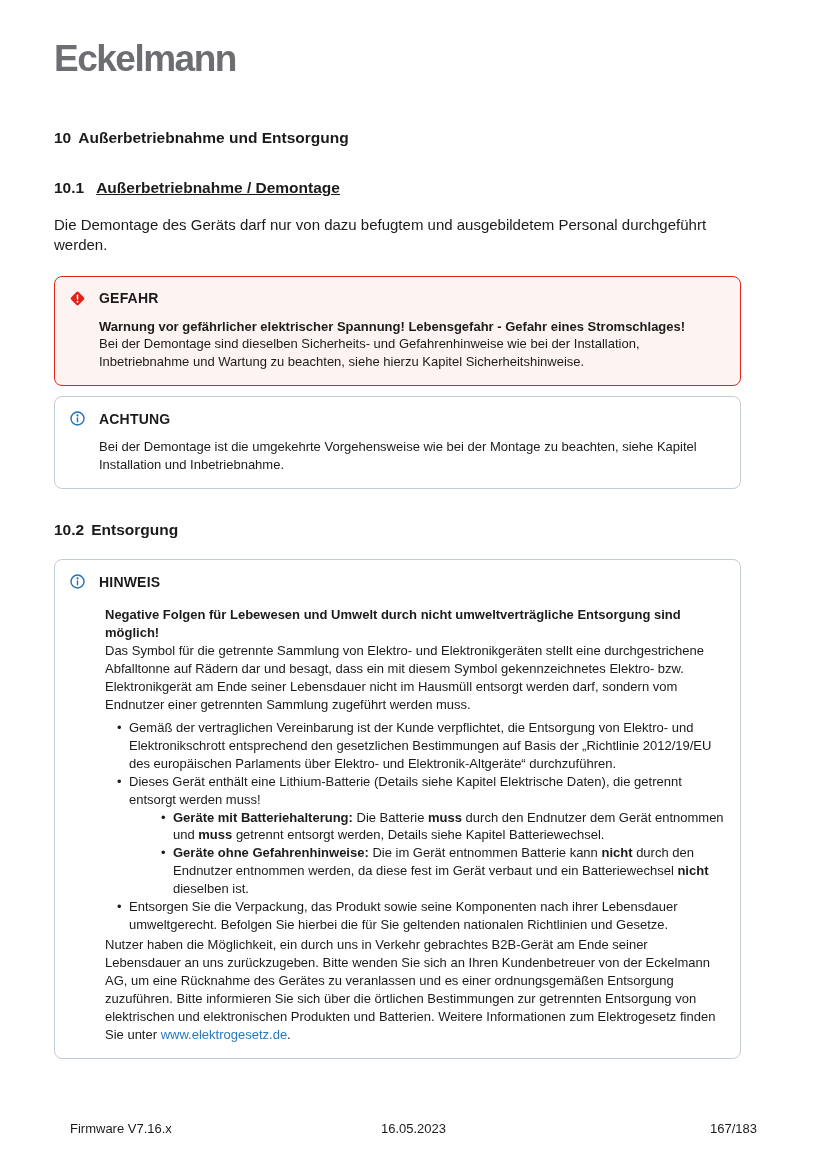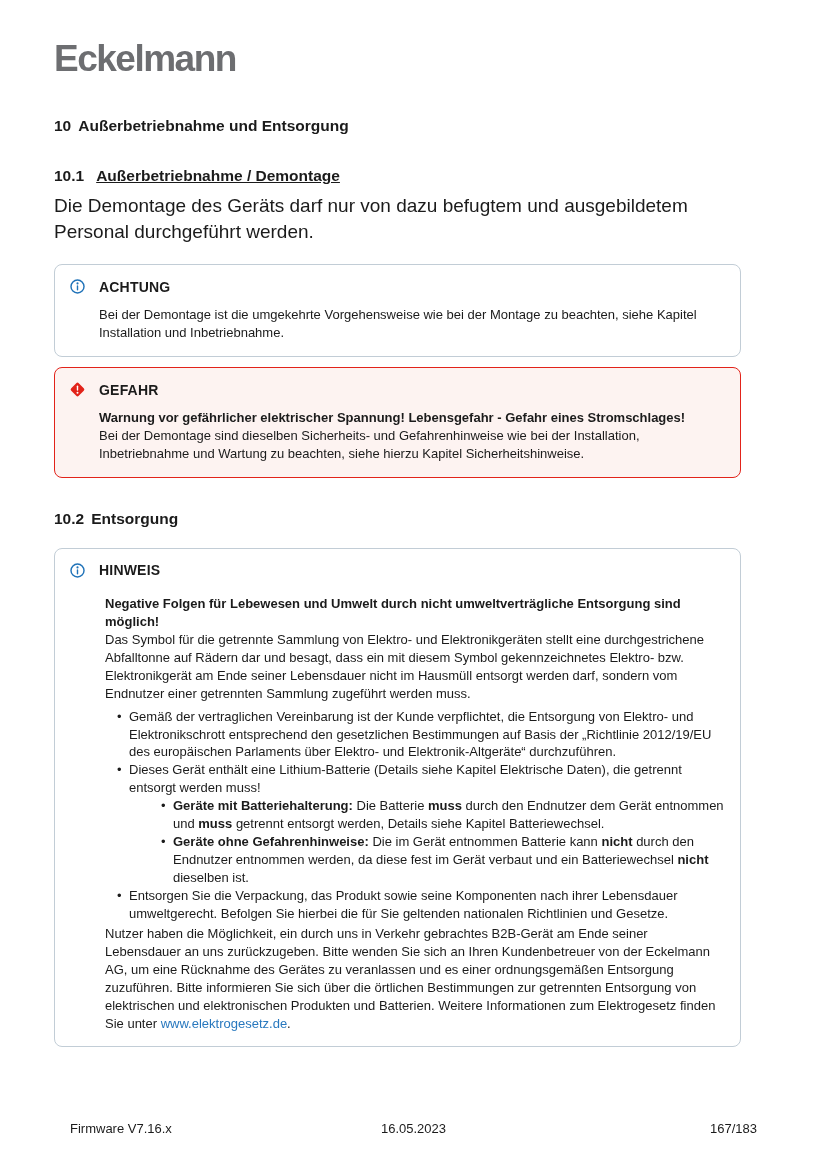--- a/index.html
+++ b/index.html
@@ -18,25 +18,25 @@
     width:827px;height:1169px;position:relative;overflow:hidden;
     font-family:"Liberation Sans","DejaVu Sans",sans-serif;
     color:var(--text);
   }
   .content{position:absolute;left:54px;top:0;width:687px;}
   .logo{
     margin-top:40px;
     font-size:37px;font-weight:700;letter-spacing:-1.5px;
     color:var(--logo_gray);line-height:1;
   }
-  h1.doc-h1{margin-top:40px;font-size:15.5px;font-weight:700;}
+  h1.doc-h1{margin-top:52px;font-size:15.5px;font-weight:700;}
   h2.doc-h2{margin-top:32px;font-size:15.5px;font-weight:700;}
   h1 .hnum, h2 .hnum{margin-right:7px;}
   h2 .ht{margin-left:5px;text-decoration:underline;}
-  p.intro{margin-top:8px;font-size:19px;line-height:1.35;}
+  p.intro{margin-top:18px;font-size:15px;line-height:1.35;}
   
   .box{
     margin-top:20px;border-radius:8px;border:1.5px solid var(--box_border);
     background:#fff;padding:13px 12px 14px 14px;
   }
   .box.danger{border-color:var(--danger_accent);background:var(--danger_bg);margin-top:20px;}
   .box + .box{margin-top:10px;}
   .box-title-row{display:flex;align-items:center;gap:13px;}
   .box-title{font-size:14px;font-weight:700;letter-spacing:.2px;}
   .box-icon{width:17px;height:17px;flex:0 0 17px;display:block;}
@@ -71,46 +71,46 @@
 <div class="content">
 
   <div class="logo">Eckelmann</div>
 
   <h1 class="doc-h1"><span class="hnum">10</span><span>Außerbetriebnahme und Entsorgung</span></h1>
 
   <h2 class="doc-h2"><span class="hnum">10.1</span><span class="ht">Außerbetriebnahme / Demontage</span></h2>
 
   <p class="intro">Die Demontage des Geräts darf nur von dazu befugtem und ausgebildetem Personal durchgeführt werden.</p>
 
-  <div class="box">
-    <div class="box-title-row">
-      <svg class="box-icon" viewBox="0 0 24 24">
-        <circle cx="12" cy="12" r="9.2" fill="none" stroke="var(--info_blue)" stroke-width="2"></circle>
-        <circle cx="12" cy="7.6" r="1.5" fill="var(--info_blue)"></circle>
-        <rect x="11" y="10.3" width="2" height="7.4" rx="1" fill="var(--info_blue)"></rect>
-      </svg>
-      <span class="box-title">ACHTUNG</span>
-    </div>
-    <div class="box-body">
-      <div>Bei der Demontage ist die umgekehrte Vorgehensweise wie bei der Montage zu beachten, siehe Kapitel Installation und Inbetriebnahme.</div>
-    </div>
-  </div>
-
   <div class="box danger">
     <div class="box-title-row">
       <svg class="box-icon" viewBox="0 0 24 24">
         <rect x="4.5" y="4.5" width="15" height="15" rx="2.5" transform="rotate(45 12 12)" fill="var(--danger_accent)"></rect>
         <rect x="11" y="6.4" width="2" height="7.4" rx="1" fill="#ffffff"></rect>
         <circle cx="12" cy="16.6" r="1.4" fill="#ffffff"></circle>
       </svg>
       <span class="box-title">GEFAHR</span>
     </div>
     <div class="box-body">
       <div class="b">Warnung vor gefährlicher elektrischer Spannung! Lebensgefahr - Gefahr eines Stromschlages!</div>
       <div>Bei der Demontage sind dieselben Sicherheits- und Gefahrenhinweise wie bei der Installation, Inbetriebnahme und Wartung zu beachten, siehe hierzu Kapitel Sicherheitshinweise.</div>
+    </div>
+  </div>
+
+  <div class="box">
+    <div class="box-title-row">
+      <svg class="box-icon" viewBox="0 0 24 24">
+        <circle cx="12" cy="12" r="9.2" fill="none" stroke="var(--info_blue)" stroke-width="2"></circle>
+        <circle cx="12" cy="7.6" r="1.5" fill="var(--info_blue)"></circle>
+        <rect x="11" y="10.3" width="2" height="7.4" rx="1" fill="var(--info_blue)"></rect>
+      </svg>
+      <span class="box-title">ACHTUNG</span>
+    </div>
+    <div class="box-body">
+      <div>Bei der Demontage ist die umgekehrte Vorgehensweise wie bei der Montage zu beachten, siehe Kapitel Installation und Inbetriebnahme.</div>
     </div>
   </div>
 
   <h2 class="doc-h2"><span class="hnum">10.2</span><span>Entsorgung</span></h2>
 
   <div class="box">
     <div class="box-title-row">
       <svg class="box-icon" viewBox="0 0 24 24">
         <circle cx="12" cy="12" r="9.2" fill="none" stroke="var(--info_blue)" stroke-width="2"></circle>
         <circle cx="12" cy="7.6" r="1.5" fill="var(--info_blue)"></circle>

